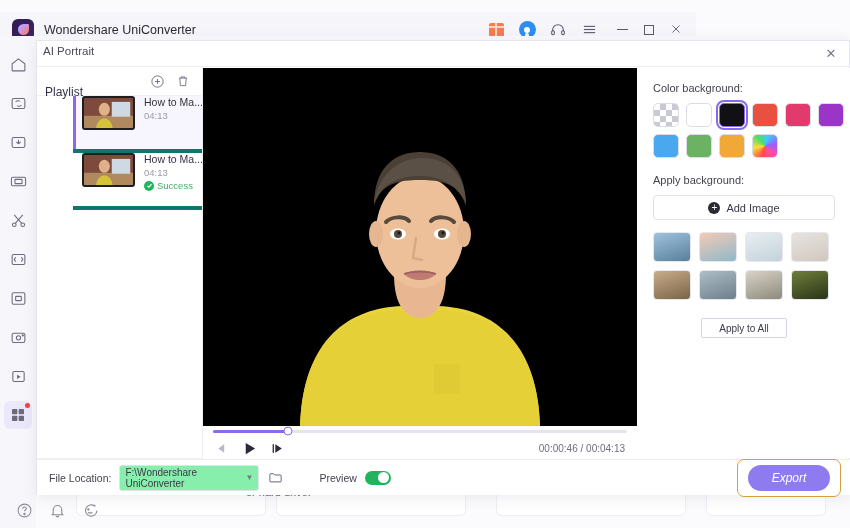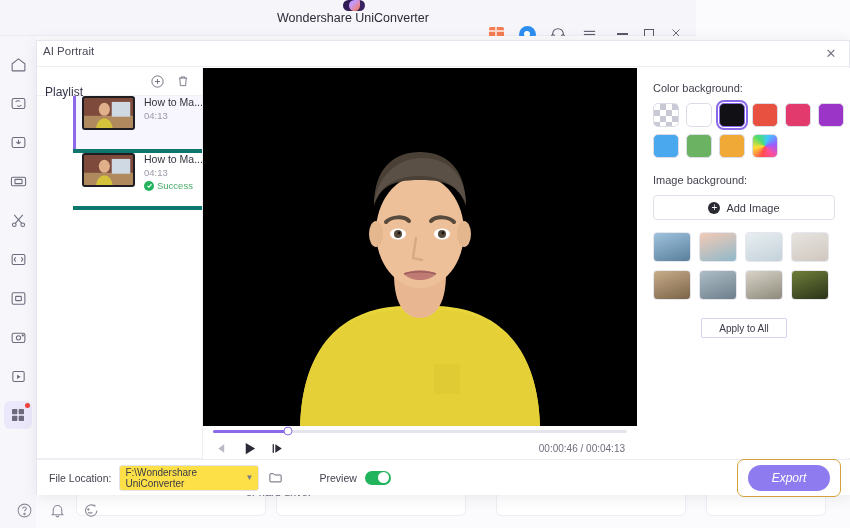--- a/index.html
+++ b/index.html
@@ -6,24 +6,23 @@
   html, body {
     width: 850px; height: 528px;
     font-family: "Liberation Sans", sans-serif;
     background: #f2f3f7;
     overflow: hidden;
   }
   #app { position: relative; width: 850px; height: 528px; background: #fbfbfd; }
 
   
   .titlebar {
-    position: absolute; top: 0; left: 0; width: 696px; height: 36px;
+    position: absolute; top: 12px; left: 0; width: 696px; height: 36px;
     background: #f5f5fa; display: flex; align-items: center;
     border-bottom: 1px solid #ececf2;
-    flex-direction: column;
   }
   .logo {
     width: 22px; height: 22px; margin-left: 12px; border-radius: 6px;
     background: linear-gradient(135deg,#2d1b4e 0%,#3d2566 100%);
     display: flex; align-items: center; justify-content: center;
   }
   .logo-inner {
     width: 11px; height: 11px;
     background: linear-gradient(135deg,#c39bff 30%,#ff7a45 100%);
     border-radius: 50% 10% 50% 50%;
@@ -151,21 +150,21 @@
     font-size:10px; color:#3a3a47; display:flex; align-items:center; justify-content:center;
     cursor:pointer; margin: 14px auto 0 auto;
   }
 
   
   .dlg-bottom { position:absolute; left:0; top:418px; width:814px; height:36px;
                 border-top:1px solid #ededf3; display:flex; align-items:center;
                 padding:0 10px 0 12px; background:#fff; }
   .fl-label { font-size:10.5px; color:#43434f; }
   .fl-select { margin-left:8px; width:140px; height:26px; border:1px solid #e2e2ec;
-               border-radius:3px; background:#fde047; display:flex; align-items:center;
+               border-radius:3px; background:#86efac; display:flex; align-items:center;
                padding:0 5px; font-size:10px; color:#3a3a47; cursor:pointer; }
   .fl-caret { margin-left:auto; font-size:8px; color:#77778a; }
   .folder-ico { margin-left:9px; width:15px; height:15px; color:#5e5e6e; cursor:pointer; }
   .preview-lbl { margin-left:36px; font-size:10.5px; color:#43434f; }
   .toggle { margin-left:8px; width:26px; height:14px; border-radius:8px; background:#21b45c;
             position:relative; cursor:pointer; }
   .toggle:after { content:""; position:absolute; right:1.5px; top:1.5px; width:11px;
                   height:11px; border-radius:50%; background:#fff; }
   .export-wrap { margin-left:auto; width:104px; height:38px; border:1.6px solid #d5a13c;
                  border-radius:7px; display:flex; align-items:center; justify-content:center;
@@ -439,21 +438,21 @@
           <div class="sw sel" style="background: rgb(17, 17, 21);"></div>
           <div class="sw" style="background: rgb(232, 80, 63);"></div>
           <div class="sw" style="background: rgb(227, 58, 110);"></div>
           <div class="sw" style="background: rgb(155, 53, 199);"></div>
           <div class="sw" style="background: rgb(74, 168, 239);"></div>
           <div class="sw" style="background: rgb(107, 179, 98);"></div>
           <div class="sw" style="background: rgb(240, 169, 55);"></div>
           <div class="sw sw-rainbow"></div>
         </div>
 
-      <div class="rp-label">Image background:</div>
+      <div class="rp-label">Apply background:</div>
       <div class="addimg">
         <span class="plus">+</span>
         <span>Add Image</span>
       </div>
 
       <div class="imggrid" id="imggrid">
           <div class="imgthumb" style="background: linear-gradient(160deg, rgb(159, 195, 221) 0%, rgb(90, 127, 156) 100%);"></div>
           <div class="imgthumb" style="background: linear-gradient(160deg, rgb(243, 201, 182) 0%, rgb(143, 185, 201) 100%);"></div>
           <div class="imgthumb" style="background: linear-gradient(160deg, rgb(232, 238, 241) 0%, rgb(196, 210, 218) 100%);"></div>
           <div class="imgthumb" style="background: linear-gradient(160deg, rgb(230, 227, 223) 0%, rgb(208, 200, 191) 100%);"></div>

